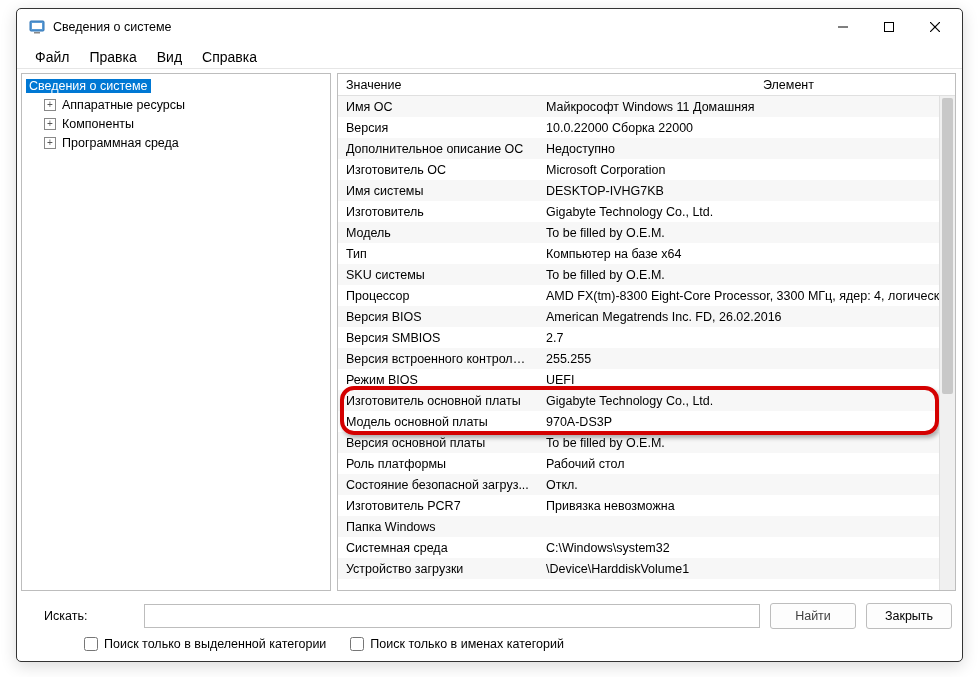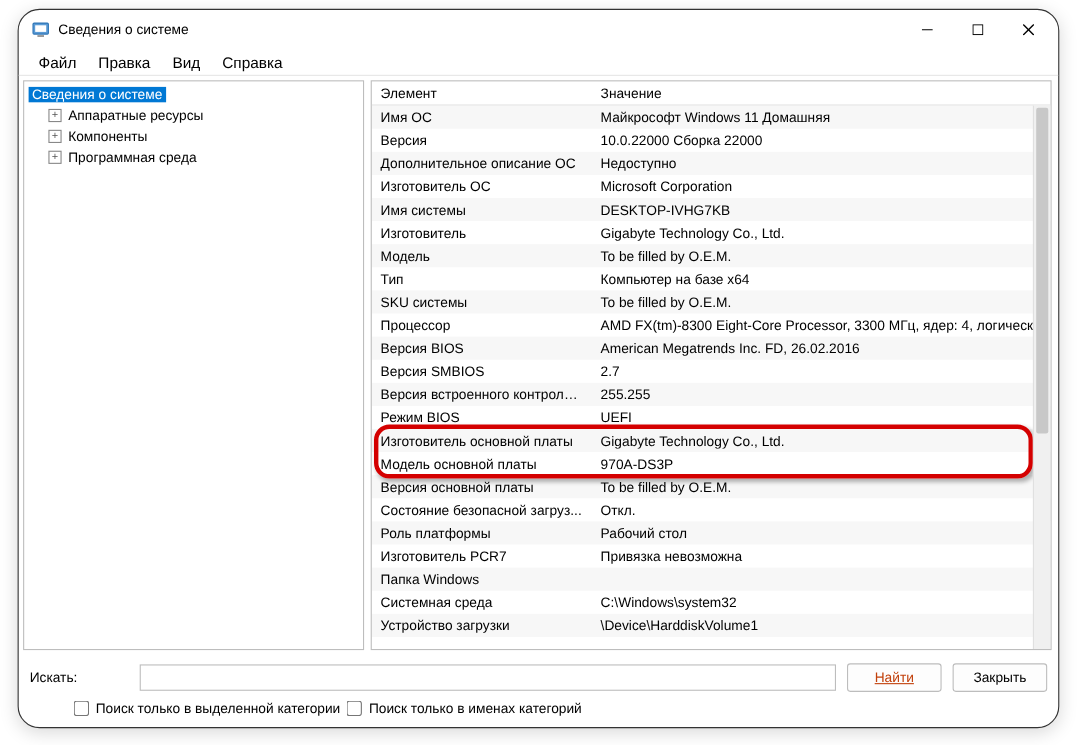--- a/index.html
+++ b/index.html
@@ -1,17 +1,17 @@
 <!DOCTYPE html>
 <html><head>
 <meta charset="utf-8">
 <style>
 * { box-sizing: border-box; margin: 0; padding: 0; font-family: "Segoe UI", Tahoma, sans-serif; }
 body { background: #fff; width: 979px; height: 677px; overflow: hidden; }
-.window { position: absolute; left: 16px; top: 8px; width: 947px; height: 654px; border: 1px solid #333; border-radius: 20px; background: #fff; display: flex; flex-direction: column; box-shadow: 0 4px 16px rgba(0,0,0,.15); }
+.window { position: absolute; left: 16px; top: 8px; width: 947px; height: 654px; border: 1px solid #333; border-radius: 5px; background: #fff; display: flex; flex-direction: column; box-shadow: 0 4px 16px rgba(0,0,0,.15); }
 .titlebar { height: 36px; display: flex; align-items: center; padding: 0 4px 0 12px; }
 .titlebar-icon { width: 16px; height: 16px; margin-right: 8px; display:flex;align-items:center;justify-content:center; }
 .titlebar-title { font-size: 12.5px; color: #000; }
 .titlebar-spacer { flex: 1; }
 .winbtn { width: 46px; height: 32px; display: flex; align-items: center; justify-content: center; color:#000; }
 .winbtn svg { pointer-events: none; }
 .menubar { height: 24px; display: flex; align-items: center; padding: 0 8px; border-bottom: 1px solid #e6e6e6; }
 .menuitem { font-size: 14px; padding: 2px 10px; color: #000; }
 .content { flex: 1; display: flex; padding: 4px 6px 4px 4px; gap: 6px; overflow: hidden; }
 .tree { width: 310px; border: 1px solid #bdbdbd; background: #fff; padding: 2px 0; overflow: auto; }
@@ -24,27 +24,27 @@
 .list-header .col { padding: 2px 8px; display:flex; align-items:center; }
 .col-a { width: 200px; }
 .col-b { flex: 1; }
 .list-body { flex:1; overflow:auto; position:relative; }
 .row { display: flex; height: 21px; font-size: 12.5px; color: #000; white-space: nowrap; align-items: center; }
 .row:nth-child(odd) { background: #f7f7f7; }
 .row .cell { padding: 0 8px; overflow: hidden; text-overflow: ellipsis; }
 .row .cell-a { width: 200px; }
 .row .cell-b { flex: 1; }
 .highlight-box { position: absolute; border: 4px solid #d40000; border-radius: 14px; left: 2px; right: 16px; pointer-events: none; box-shadow: 2px 3px 4px rgba(0,0,0,.3); }
-.footer { padding: 8px 10px 10px 10px; }
+.footer { padding: 8px 10px 10px 27px; }
 .footer-top { display:flex; align-items:center; gap:10px; margin-bottom:8px; }
 .footer-label { font-size: 12.5px; width: 90px; }
 .footer-input { flex:1; height:24px; border:1px solid #bdbdbd; font-size:12.5px; padding:0 6px; }
 .btn { height:26px; min-width:86px; border:1px solid #bdbdbd; background:#fdfdfd; font-size:12.5px; border-radius:3px; }
-.btn[disabled] { color:#c2410c;text-decoration:underline; }
-.footer-bottom { display:flex; align-items:center; gap:6px; padding-left: 40px; }
+.btn[disabled] { color:#404040; }
+.footer-bottom { display:flex; align-items:center; gap:24px; padding-left: 40px; }
 .chk { display:flex; align-items:center; gap:6px; font-size:12.5px; }
 .chk input { width:14px; height:14px; }
 .vscroll { width:16px; background:#f0f0f0; border-left:1px solid #e0e0e0; position:absolute; right:0; top:22px; bottom:0; }
 .vscroll-thumb { position:absolute; left:2px; right:2px; top:2px; height:60%; background:#c8c8c8; border-radius:2px; }
 </style>
 </head>
 <body>
 
 <div class="window">
 
@@ -102,22 +102,22 @@
           <div class="tree-row">
             <span class="tree-indent"></span>
             <span class="expander">+</span>
             <span>Программная среда</span>
           </div>
         </div>
     </div>
 
     <div class="list">
       <div class="list-header">
+        <div class="col col-b">Значение</div>
         <div class="col col-a">Элемент</div>
-        <div class="col col-b">Значение</div>
       </div>
       <div class="list-body">
         <div id="rows-container">
             <div class="row">
               <div class="cell cell-a">Имя ОС</div>
               <div class="cell cell-b">Майкрософт Windows 11 Домашняя</div>
             </div>
             <div class="row">
               <div class="cell cell-a">Версия</div>
               <div class="cell cell-b">10.0.22000 Сборка 22000</div>
@@ -176,26 +176,26 @@
             </div>
             <div class="row">
               <div class="cell cell-a">Модель основной платы</div>
               <div class="cell cell-b">970A-DS3P</div>
             </div>
             <div class="row">
               <div class="cell cell-a">Версия основной платы</div>
               <div class="cell cell-b">To be filled by O.E.M.</div>
             </div>
             <div class="row">
+              <div class="cell cell-a">Роль платформы</div>
+              <div class="cell cell-b">Рабочий стол</div>
+            </div>
+            <div class="row">
               <div class="cell cell-a">Состояние безопасной загруз...</div>
               <div class="cell cell-b">Откл.</div>
-            </div>
-            <div class="row">
-              <div class="cell cell-a">Роль платформы</div>
-              <div class="cell cell-b">Рабочий стол</div>
             </div>
             <div class="row">
               <div class="cell cell-a">Изготовитель PCR7</div>
               <div class="cell cell-b">Привязка невозможна</div>
             </div>
             <div class="row">
               <div class="cell cell-a">Папка Windows</div>
             </div>
             <div class="row">
               <div class="cell cell-a">Системная среда</div>

